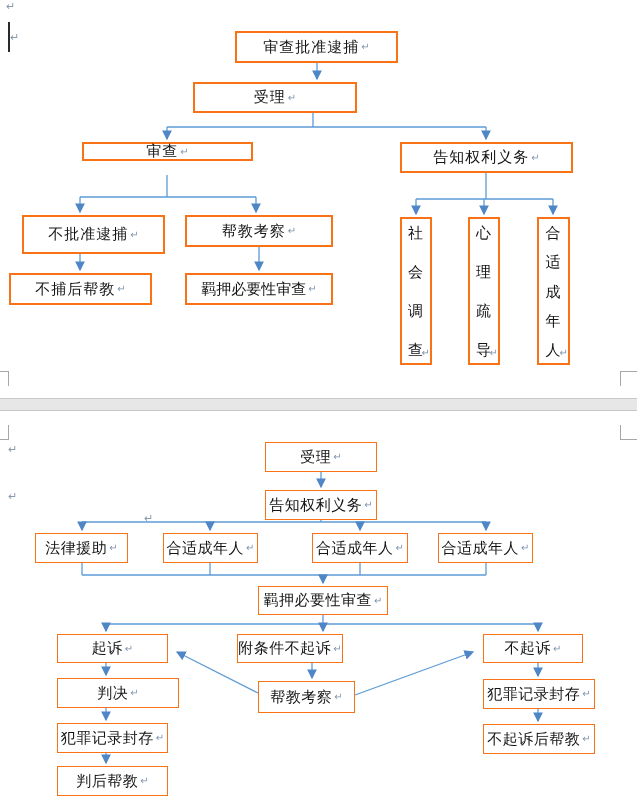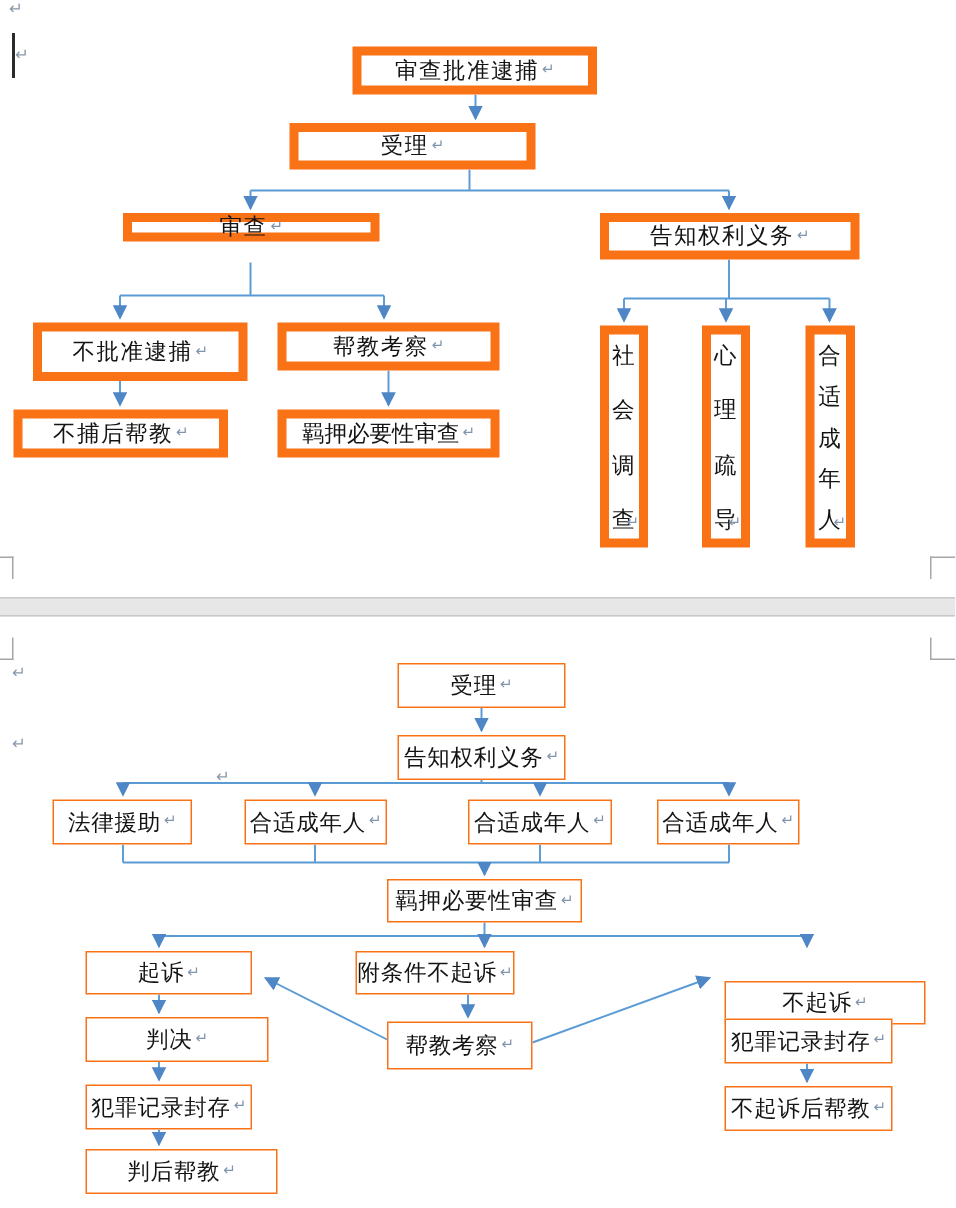--- a/index.html
+++ b/index.html
@@ -1,19 +1,19 @@
 <!DOCTYPE html>
 <html><head>
 <meta charset="utf-8">
 <style>
   html,body{margin:0;padding:0;background:#ffffff;}
   .doc{position:relative;width:637px;height:805px;background:#ffffff;
        font-family:"Liberation Sans",sans-serif;overflow:hidden;}
   svg.connectors{position:absolute;left:0;top:0;}
-  .node{position:absolute;background:#ffffff;border:6px solid #f97316;
+  .node{position:absolute;background:#ffffff;border:2px solid #f97316;
         display:flex;align-items:center;justify-content:center;
         box-sizing:border-box;font-size:15px;color:#141414;letter-spacing:1px;}
   .node.b{border-width:1.5px;letter-spacing:0.5px;}
   .pil{font-size:10px;color:#7f94ad;margin-left:2px;letter-spacing:0;line-height:1;}
   .vnode{flex-direction:column;padding:5px 0 3px;}
   .vtext{display:flex;flex-direction:column;justify-content:space-between;
          align-items:center;flex:1;width:100%;}
   .vnode .pil{position:absolute;right:0px;bottom:5px;margin:0;}
   .pmark{position:absolute;font-size:11px;color:#8a99ab;line-height:1;}
   .cursor{position:absolute;left:8px;top:22px;width:2px;height:30px;background:#2a2a2a;}
@@ -186,21 +186,21 @@
       <span class="pil">↵</span>
   </div>
   <div class="node b" style="left:57px;top:634px;width:111px;height:29px">
     <span>起诉</span>
       <span class="pil">↵</span>
   </div>
   <div class="node b" style="left:237px;top:634px;width:106px;height:29px">
     <span>附条件不起诉</span>
       <span class="pil">↵</span>
   </div>
-  <div class="node b" style="left:483px;top:654px;width:134px;height:29px">
+  <div class="node b" style="left:483px;top:634px;width:100px;height:29px">
     <span>不起诉</span>
       <span class="pil">↵</span>
   </div>
   <div class="node b" style="left:57px;top:678px;width:122px;height:30px">
     <span>判决</span>
       <span class="pil">↵</span>
   </div>
   <div class="node b" style="left:258px;top:681px;width:97px;height:32px">
     <span>帮教考察</span>
       <span class="pil">↵</span>
@@ -210,18 +210,18 @@
       <span class="pil">↵</span>
   </div>
   <div class="node b" style="left:57px;top:723px;width:111px;height:30px">
     <span>犯罪记录封存</span>
       <span class="pil">↵</span>
   </div>
   <div class="node b" style="left:483px;top:724px;width:112px;height:30px">
     <span>不起诉后帮教</span>
       <span class="pil">↵</span>
   </div>
-  <div class="node b" style="left:57px;top:766px;width:128px;height:30px">
+  <div class="node b" style="left:57px;top:766px;width:111px;height:30px">
     <span>判后帮教</span>
       <span class="pil">↵</span>
   </div>
 
 </div>
 
 </body></html>

